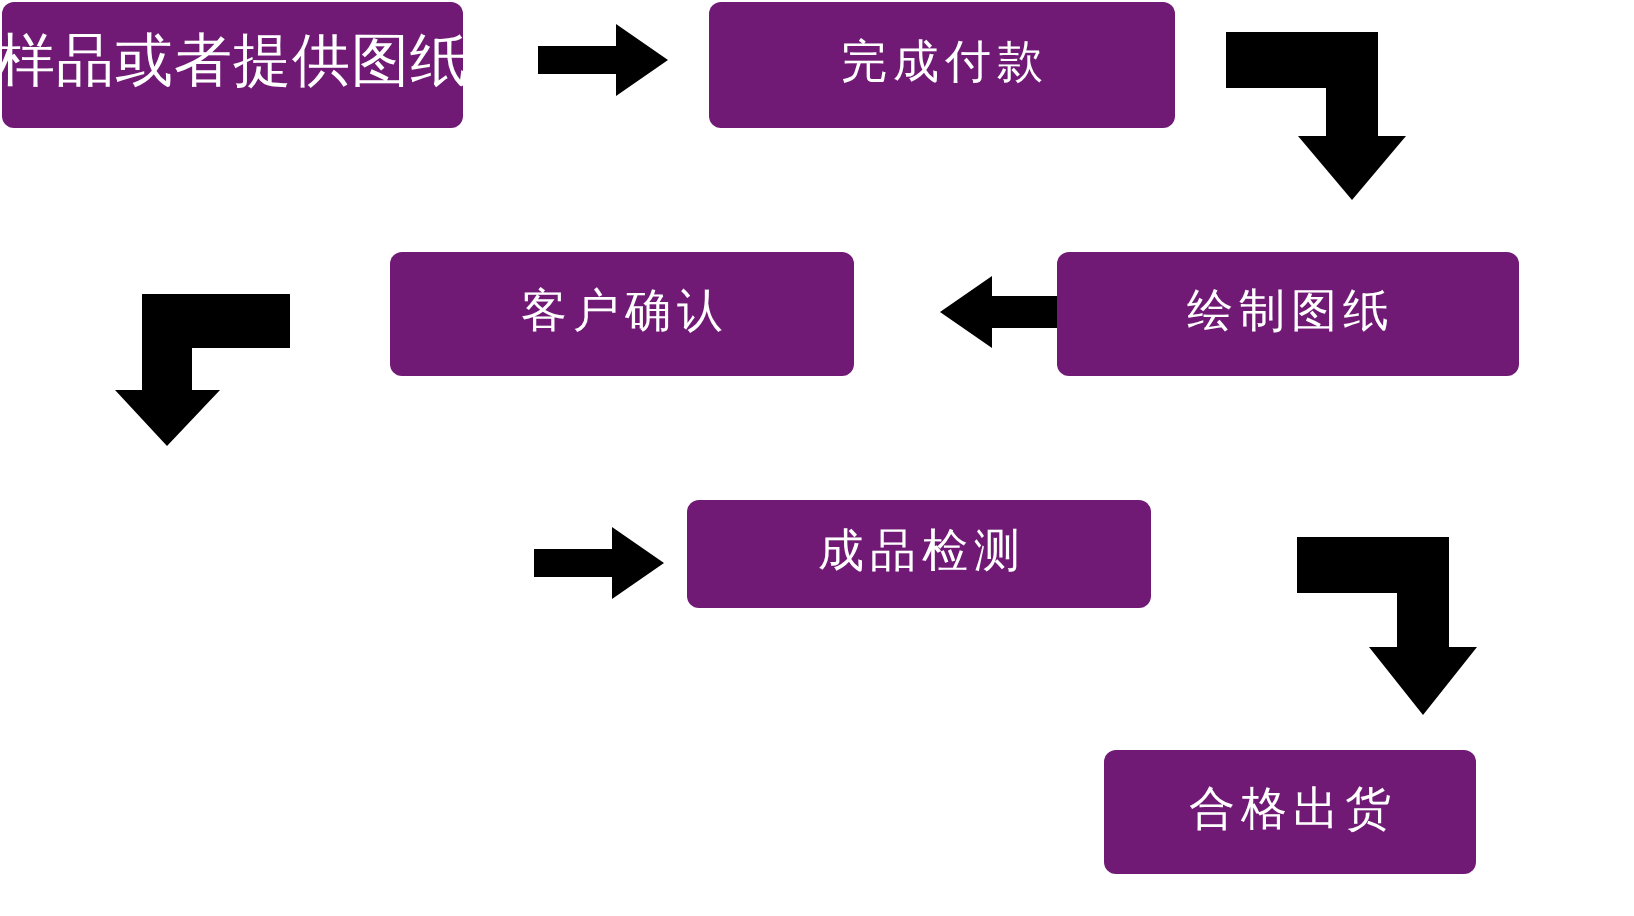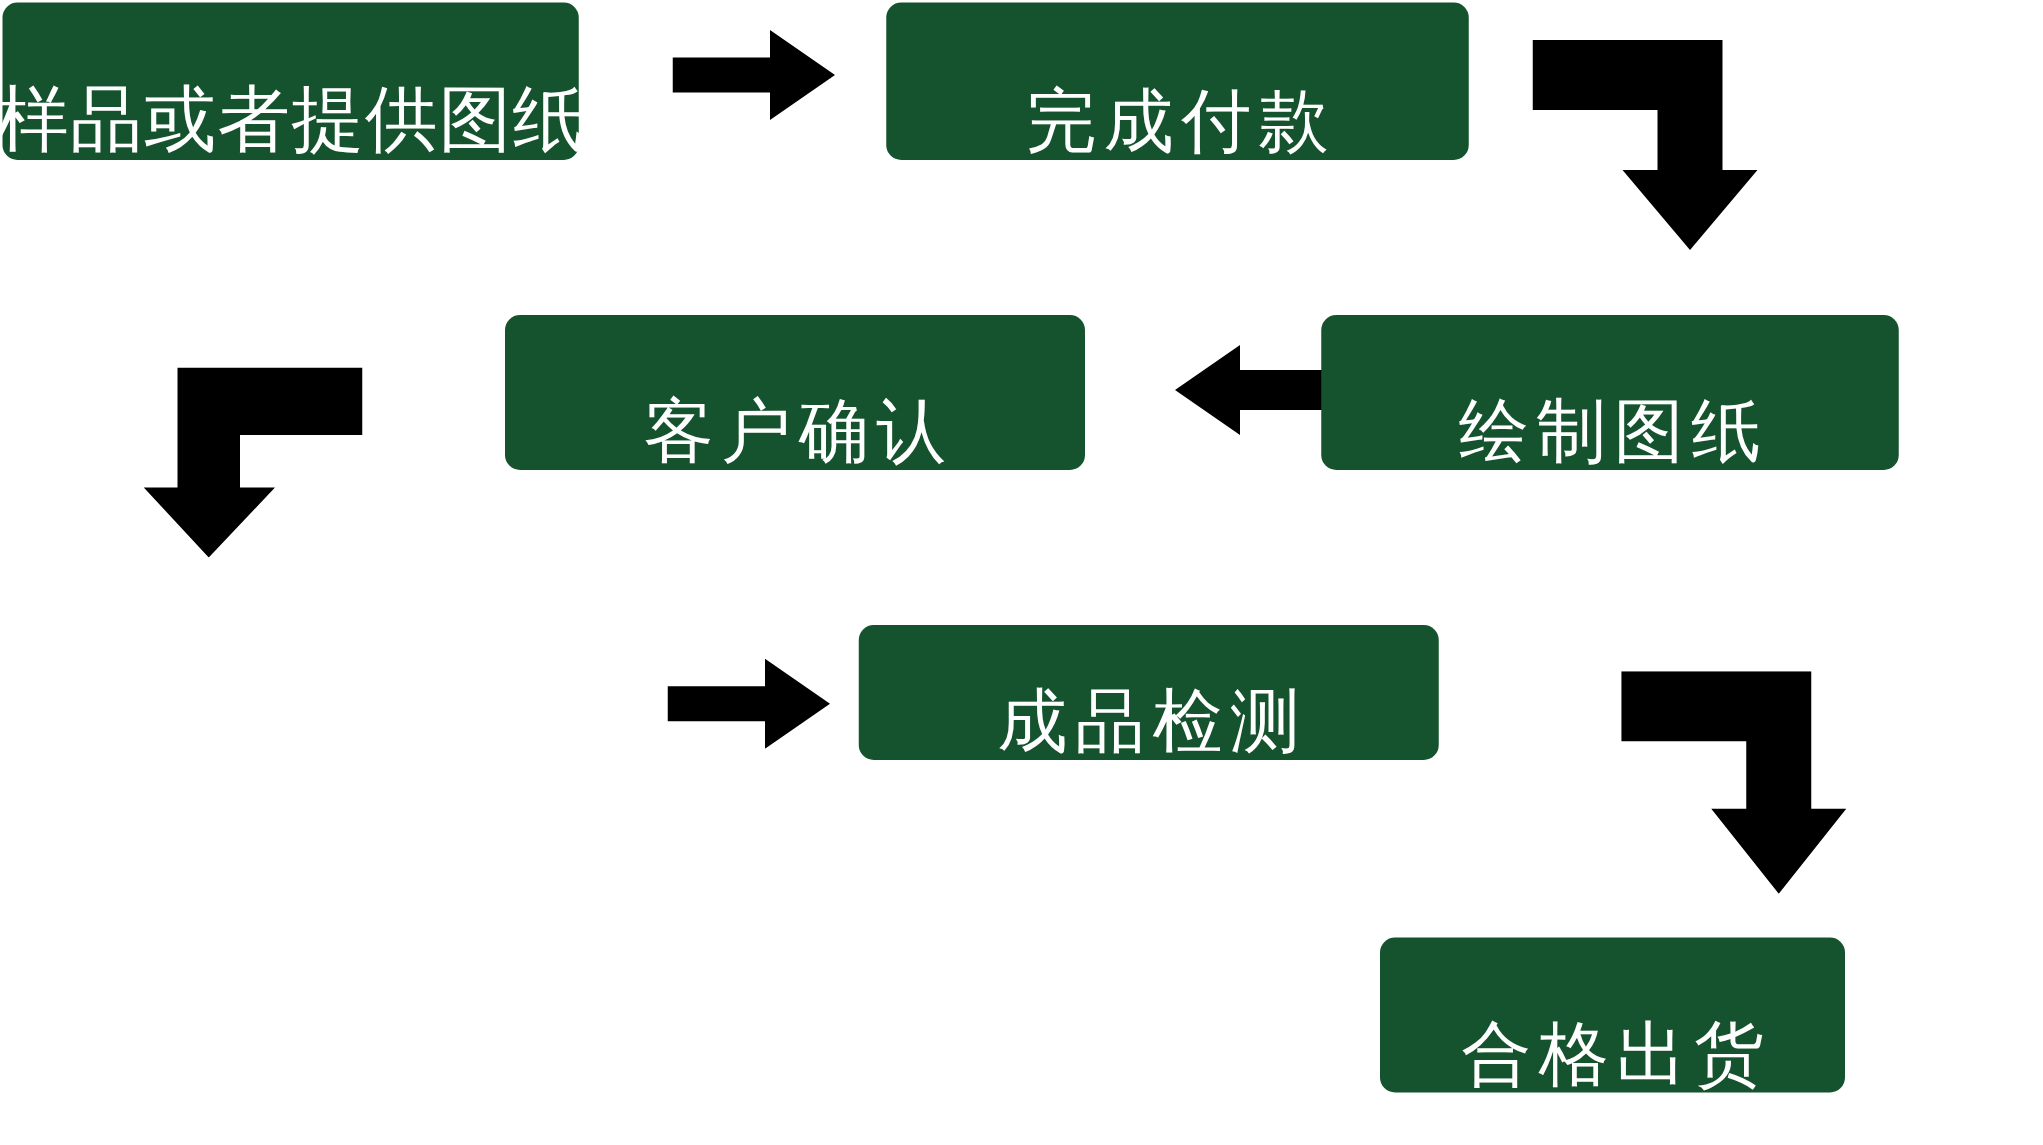--- a/index.html
+++ b/index.html
@@ -11,30 +11,31 @@
   #canvas {
     position: relative;
     width: 1634px;
     height: 916px;
     background: #ffffff;
     overflow: hidden;
     font-family: "Liberation Sans", "DejaVu Sans", sans-serif;
   }
   .node {
     position: absolute;
-    background: #14532d;
+    background: #701a75;
     border-radius: 12px;
     display: flex;
-    align-items: flex-end;
+    align-items: center;
     justify-content: center;
     box-sizing: border-box;
+    font-family: Liberation Mono, monospace;
   }
   .node-label {
     color: #ffffff;
-    font-size: 56px;
+    font-size: 46px;
     line-height: 1.1;
     letter-spacing: 6px;
     text-indent: 6px;
     white-space: nowrap;
     font-weight: 400;
   }
   .node-label.wide {
     font-size: 58px;
     letter-spacing: 1px;
     text-indent: 1px;
@@ -62,21 +63,21 @@
   <div class="node" style="left:709px; top:2px; width:466px; height:126px;">
     <span class="node-label">完成付款</span>
   </div>
 
   <div class="arrow" style="left:1226px; top:32px; width:180px; height:168px;">
     <svg width="180" height="168" viewBox="0 0 180 168" aria-hidden="true">
       <polygon points="0,0 152,0 152,104 180,104 126,168 72,104 100,104 100,56 0,56" fill="#000000"></polygon>
     </svg>
   </div>
 
-  <div class="node" style="left:404px; top:252px; width:464px; height:124px;">
+  <div class="node" style="left:390px; top:252px; width:464px; height:124px;">
     <span class="node-label">客户确认</span>
   </div>
 
   <div class="arrow" style="left:940px; top:276px; width:120px; height:72px;">
     <svg width="120" height="72" viewBox="0 0 120 72" aria-hidden="true">
       <polygon points="0,36 52,0 52,20 120,20 120,52 52,52 52,72" fill="#000000"></polygon>
     </svg>
   </div>
 
   <div class="node" style="left:1057px; top:252px; width:462px; height:124px;">

